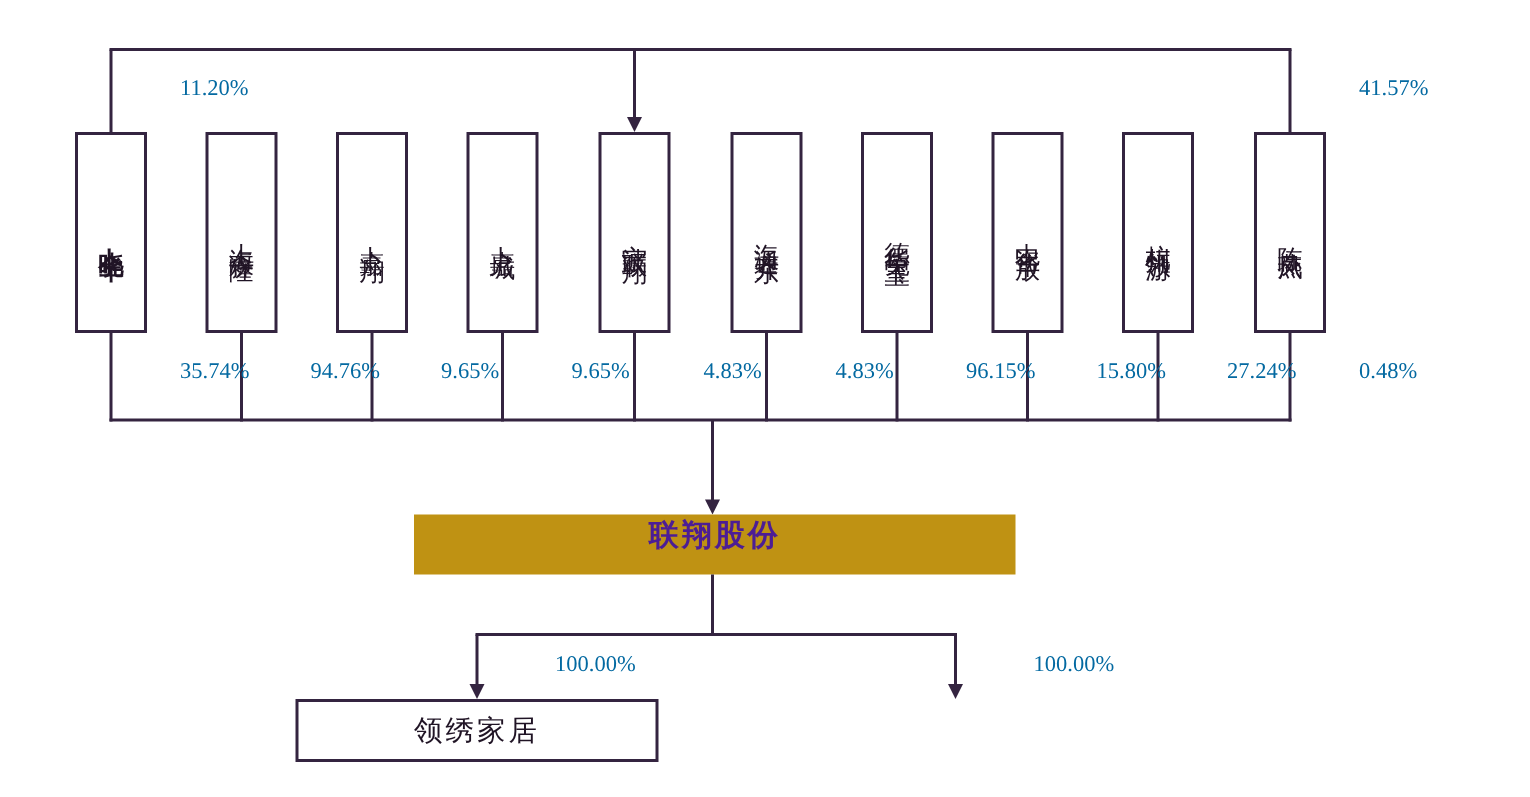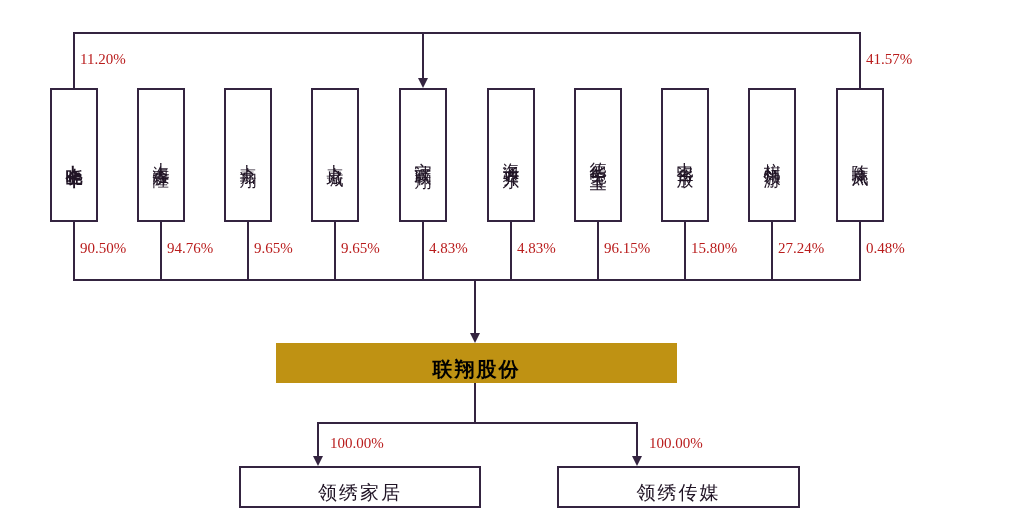--- a/index.html
+++ b/index.html
@@ -24,33 +24,33 @@
     border:2px solid #342440;background:#ffffff;
     box-sizing:border-box;
     display:flex;align-items:center;justify-content:center;
   }
   .vtext{
     writing-mode:vertical-rl;text-orientation:upright;
     font-size:17px;line-height:1;letter-spacing:3px;color:#201425;
   }
   .bold{font-weight:bold;}
   .pct{
-    position:absolute;font-size:15px;color:#b91c1c;white-space:nowrap;
+    position:absolute;font-size:15px;color:#0369a1;white-space:nowrap;margin-left:40px;
   }
   .gold-box{
     position:absolute;left:276px;top:343px;width:401px;height:40px;
     background:#BF9213;
-    display:flex;align-items:flex-end;justify-content:center;
-    font-size:20px;font-weight:bold;color:#000000;letter-spacing:2px;
+    display:flex;align-items:flex-start;justify-content:center;
+    font-size:20px;font-weight:bold;color:#4c1d95;letter-spacing:2px;
   }
   .sub-box{
     position:absolute;top:466px;height:42px;
     border:2px solid #342440;background:#ffffff;box-sizing:border-box;
-    display:flex;align-items:flex-end;justify-content:center;
-    font-size:19px;color:#201425;letter-spacing:2px;margin-left:42px;
+    display:flex;align-items:center;justify-content:center;
+    font-size:19px;color:#201425;letter-spacing:2px;
   }
 </style>
 </head>
 <body>
 
 <div class="canvas">
 
   <div class="hline" style="left:73px;top:32px;width:788px"></div>
   <div class="vline" style="left:73px;top:33px;height:56px"></div>
   <div class="vline" style="left:859px;top:33px;height:56px"></div>
@@ -94,21 +94,21 @@
   <div class="vline" style="left:160px;top:221px;height:60px"></div>
   <div class="vline" style="left:247px;top:221px;height:60px"></div>
   <div class="vline" style="left:334px;top:221px;height:60px"></div>
   <div class="vline" style="left:422px;top:221px;height:60px"></div>
   <div class="vline" style="left:510px;top:221px;height:60px"></div>
   <div class="vline" style="left:597px;top:221px;height:60px"></div>
   <div class="vline" style="left:684px;top:221px;height:60px"></div>
   <div class="vline" style="left:771px;top:221px;height:60px"></div>
   <div class="vline" style="left:859px;top:221px;height:60px"></div>
 
-  <div class="pct" style="left:80px;top:240px">90.50%</div>
+  <div class="pct" style="left:80px;top:240px">35.74%</div>
   <div class="pct" style="left:167px;top:240px">94.76%</div>
   <div class="pct" style="left:254px;top:240px">9.65%</div>
   <div class="pct" style="left:341px;top:240px">9.65%</div>
   <div class="pct" style="left:429px;top:240px">4.83%</div>
   <div class="pct" style="left:517px;top:240px">4.83%</div>
   <div class="pct" style="left:604px;top:240px">96.15%</div>
   <div class="pct" style="left:691px;top:240px">15.80%</div>
   <div class="pct" style="left:778px;top:240px">27.24%</div>
   <div class="pct" style="left:866px;top:240px">0.48%</div>
 
@@ -125,17 +125,14 @@
   <div class="vline" style="left:317px;top:423px;height:34px"></div>
   <div class="vline" style="left:636px;top:423px;height:34px"></div>
   <div class="arrow-down" style="left:313px;top:456px"></div>
   <div class="arrow-down" style="left:632px;top:456px"></div>
   <div class="pct" style="left:330px;top:435px">100.00%</div>
   <div class="pct" style="left:649px;top:435px">100.00%</div>
 
   <div class="sub-box" style="left:197px;width:242px">
     <span>领绣家居</span>
   </div>
-  <div class="sub-box" style="left:515px;width:243px">
-    <span>领绣传媒</span>
-  </div>
 
 </div>
 
 </body></html>

